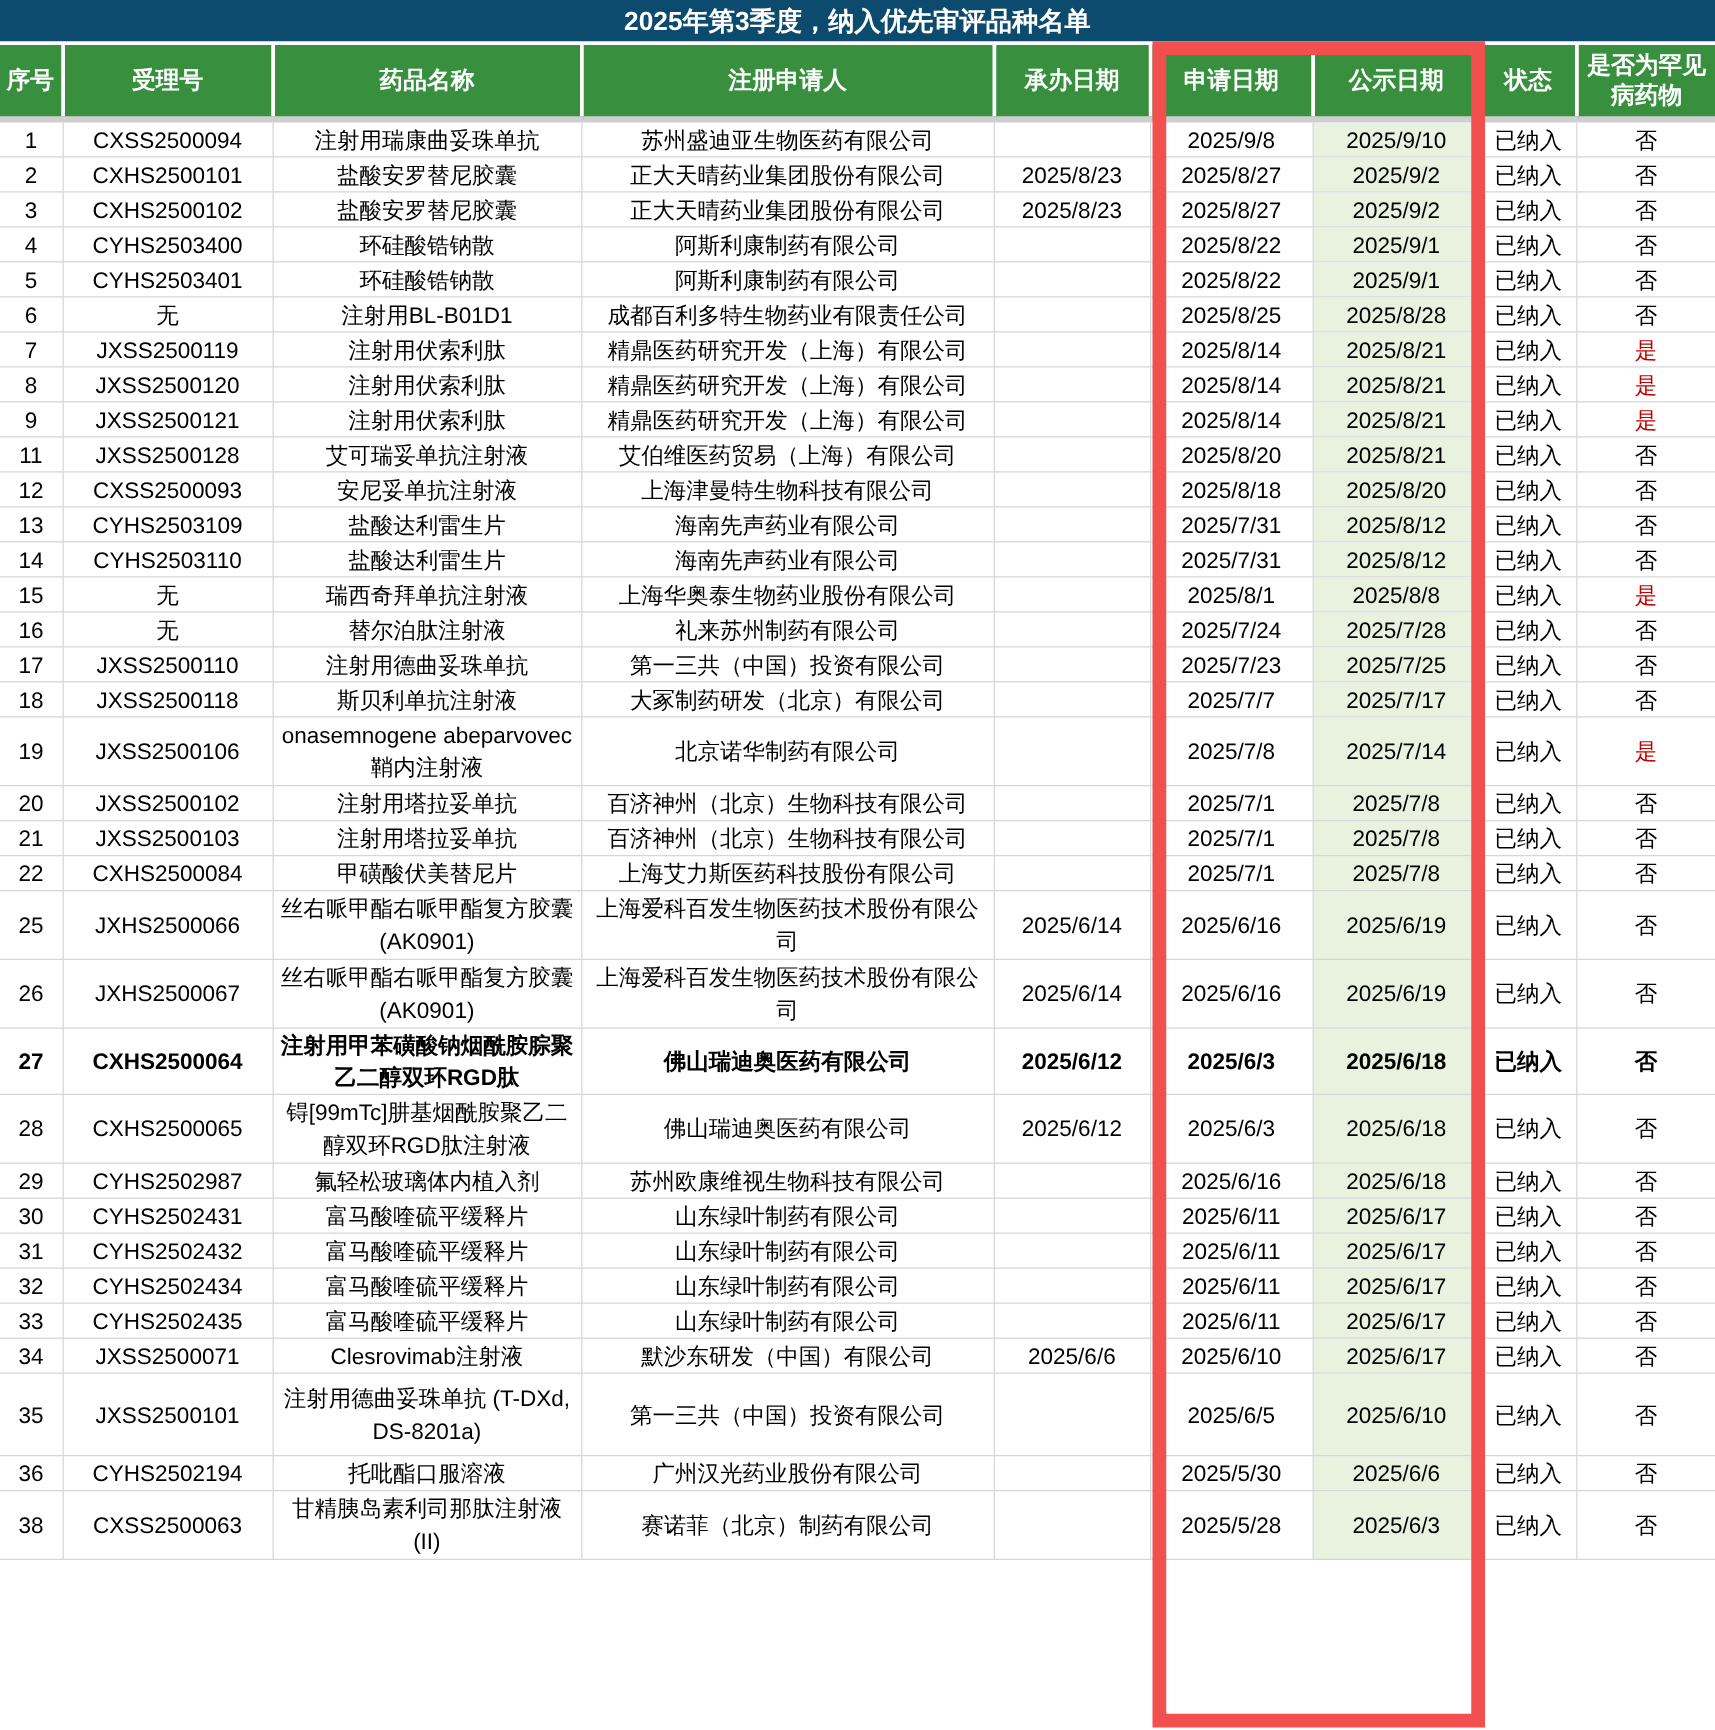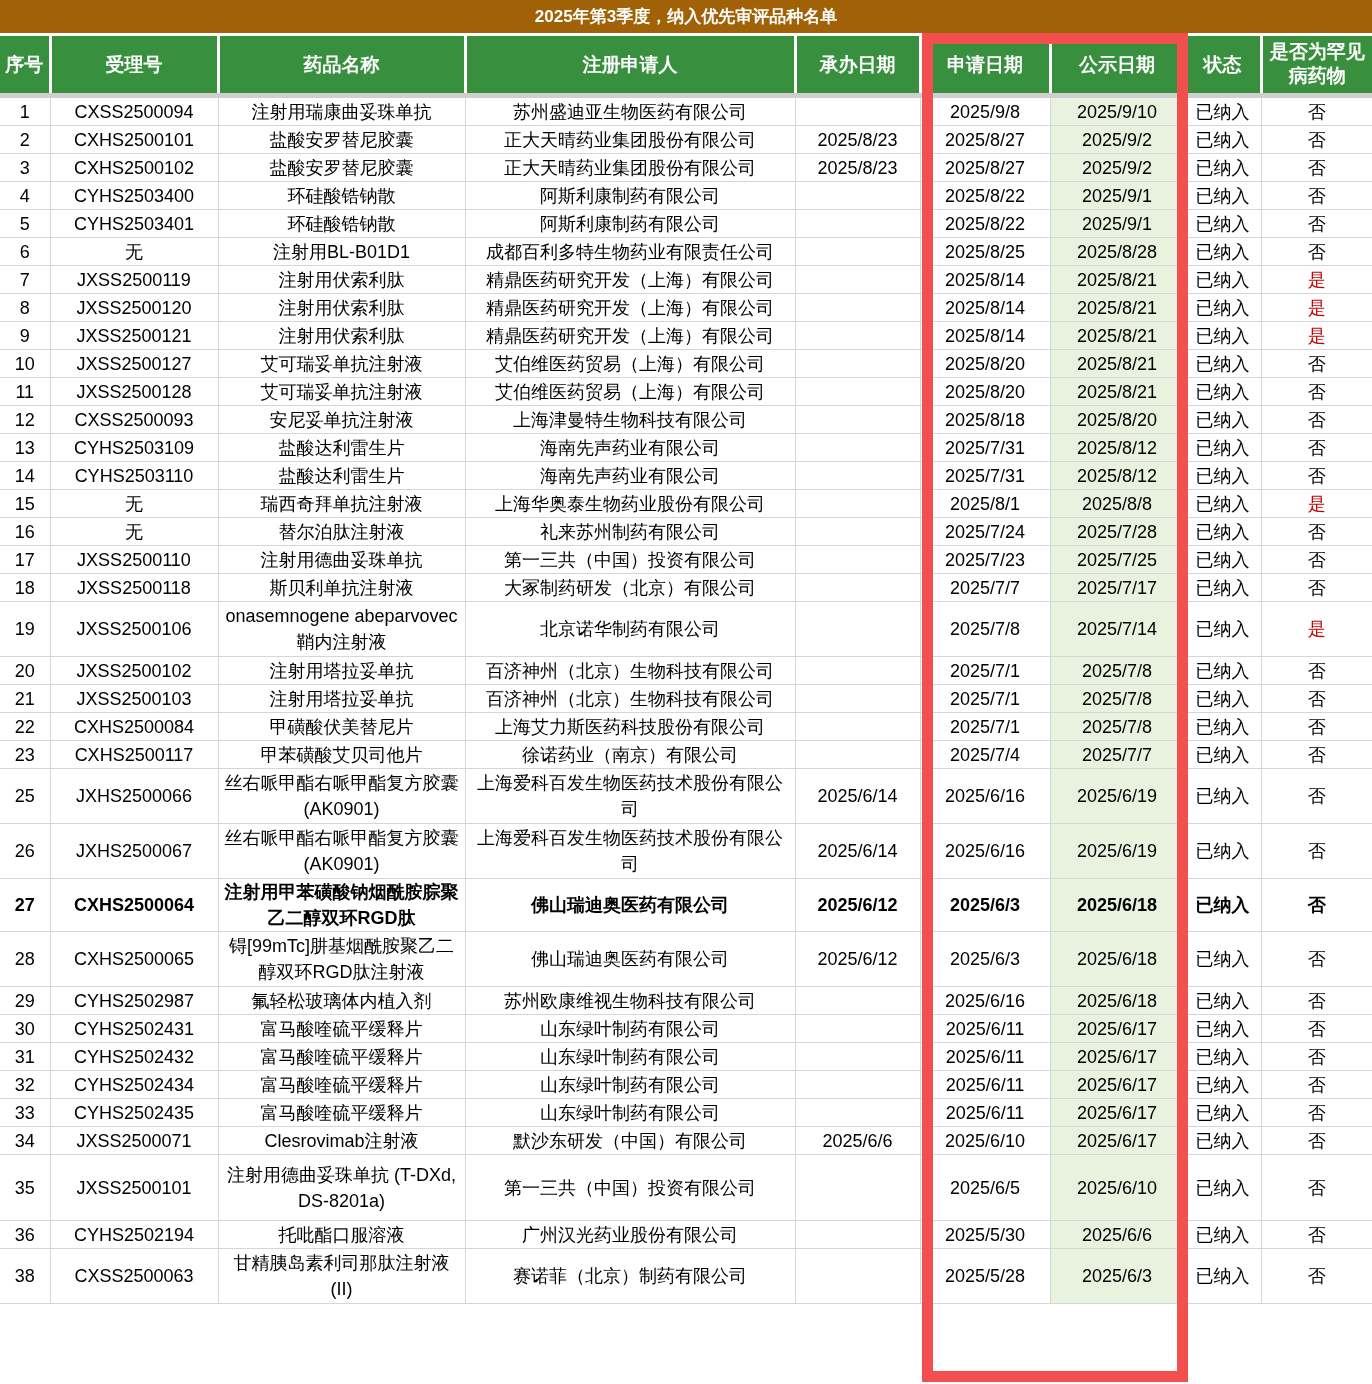--- a/index.html
+++ b/index.html
@@ -6,23 +6,23 @@
   .page {
     position:relative;
     width:1372px; height:1384px;
     overflow:hidden;
     background:#ffffff;
     font-family:"Liberation Sans","DejaVu Sans",sans-serif;
     color:#000;
   }
   .title-bar {
     height:33px;
-    background:#a16207;
+    background:#0c4a6e;
     color:#ffffff;
-    font-size:17px;
+    font-size:21px;
     font-weight:bold;
     display:flex; align-items:center; justify-content:center;
     border-bottom:3px solid #ffffff;
     box-sizing:content-box;
     text-align:center;
   }
   table.main {
     width:1372px;
     border-collapse:collapse;
     table-layout:fixed;
@@ -203,31 +203,20 @@
       <td>JXSS2500121</td>
       <td>注射用伏索利肽</td>
       <td class="cell-app">精鼎医药研究开发（上海）有限公司</td>
       <td></td>
       <td class="apply-col">2025/8/14</td>
       <td class="publish-col">2025/8/21</td>
       <td>已纳入</td>
       <td class="rare-yes">是</td>
     </tr>
         <tr>
-      <td>10</td>
-      <td>JXSS2500127</td>
-      <td>艾可瑞妥单抗注射液</td>
-      <td class="cell-app">艾伯维医药贸易（上海）有限公司</td>
-      <td></td>
-      <td class="apply-col">2025/8/20</td>
-      <td class="publish-col">2025/8/21</td>
-      <td>已纳入</td>
-      <td>否</td>
-    </tr>
-        <tr>
       <td>11</td>
       <td>JXSS2500128</td>
       <td>艾可瑞妥单抗注射液</td>
       <td class="cell-app">艾伯维医药贸易（上海）有限公司</td>
       <td></td>
       <td class="apply-col">2025/8/20</td>
       <td class="publish-col">2025/8/21</td>
       <td>已纳入</td>
       <td>否</td>
     </tr>
@@ -342,31 +331,20 @@
       <td>否</td>
     </tr>
         <tr>
       <td>22</td>
       <td>CXHS2500084</td>
       <td>甲磺酸伏美替尼片</td>
       <td class="cell-app">上海艾力斯医药科技股份有限公司</td>
       <td></td>
       <td class="apply-col">2025/7/1</td>
       <td class="publish-col">2025/7/8</td>
-      <td>已纳入</td>
-      <td>否</td>
-    </tr>
-        <tr>
-      <td>23</td>
-      <td>CXHS2500117</td>
-      <td>甲苯磺酸艾贝司他片</td>
-      <td class="cell-app">徐诺药业（南京）有限公司</td>
-      <td></td>
-      <td class="apply-col">2025/7/4</td>
-      <td class="publish-col">2025/7/7</td>
       <td>已纳入</td>
       <td>否</td>
     </tr>
         <tr style="height: 55px;">
       <td>25</td>
       <td>JXHS2500066</td>
       <td>丝右哌甲酯右哌甲酯复方胶囊 (AK0901)</td>
       <td class="cell-app">上海爱科百发生物医药技术股份有限公司</td>
       <td>2025/6/14</td>
       <td class="apply-col">2025/6/16</td>

